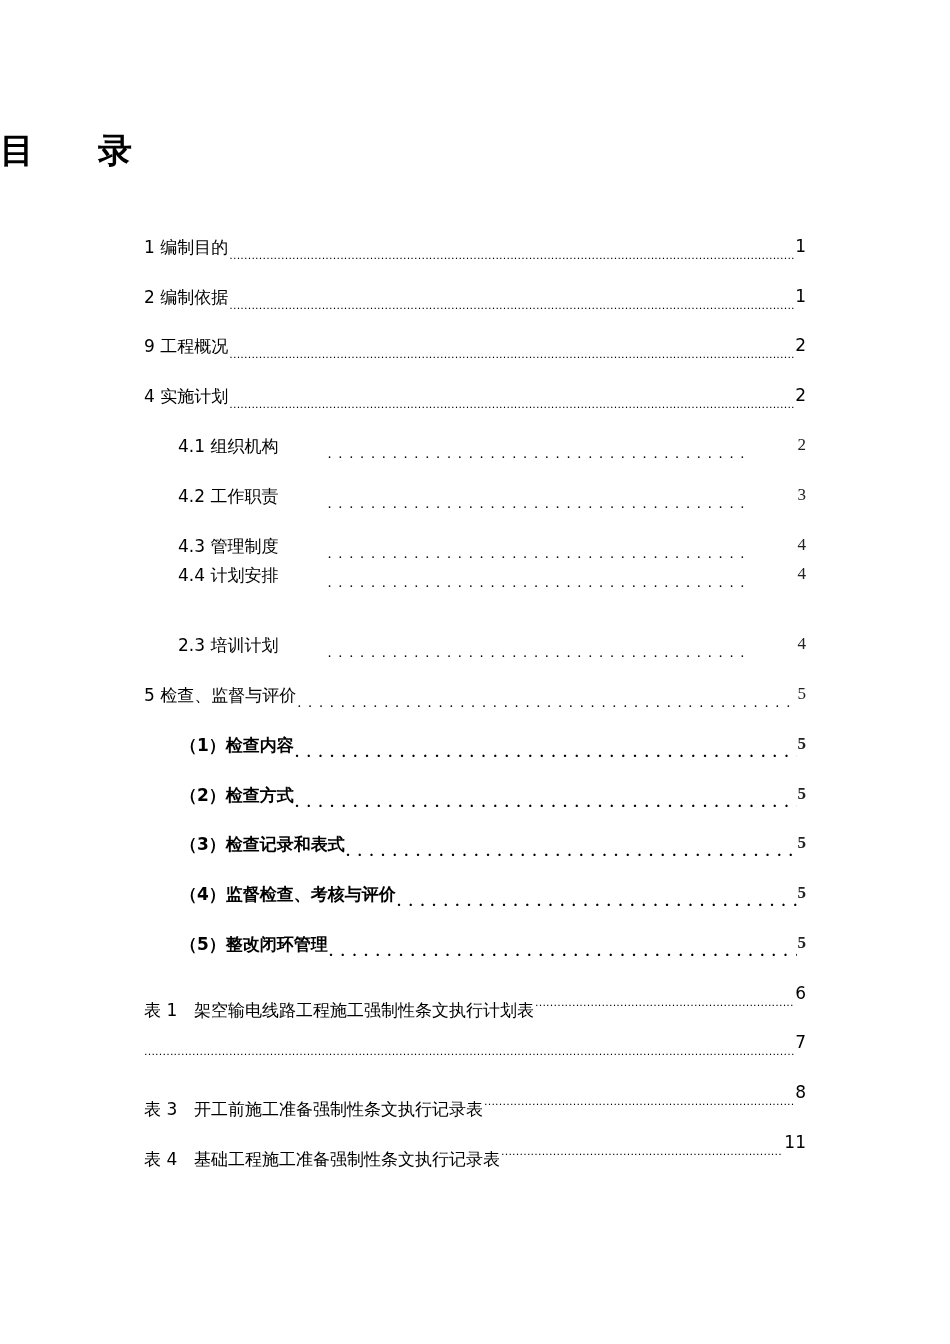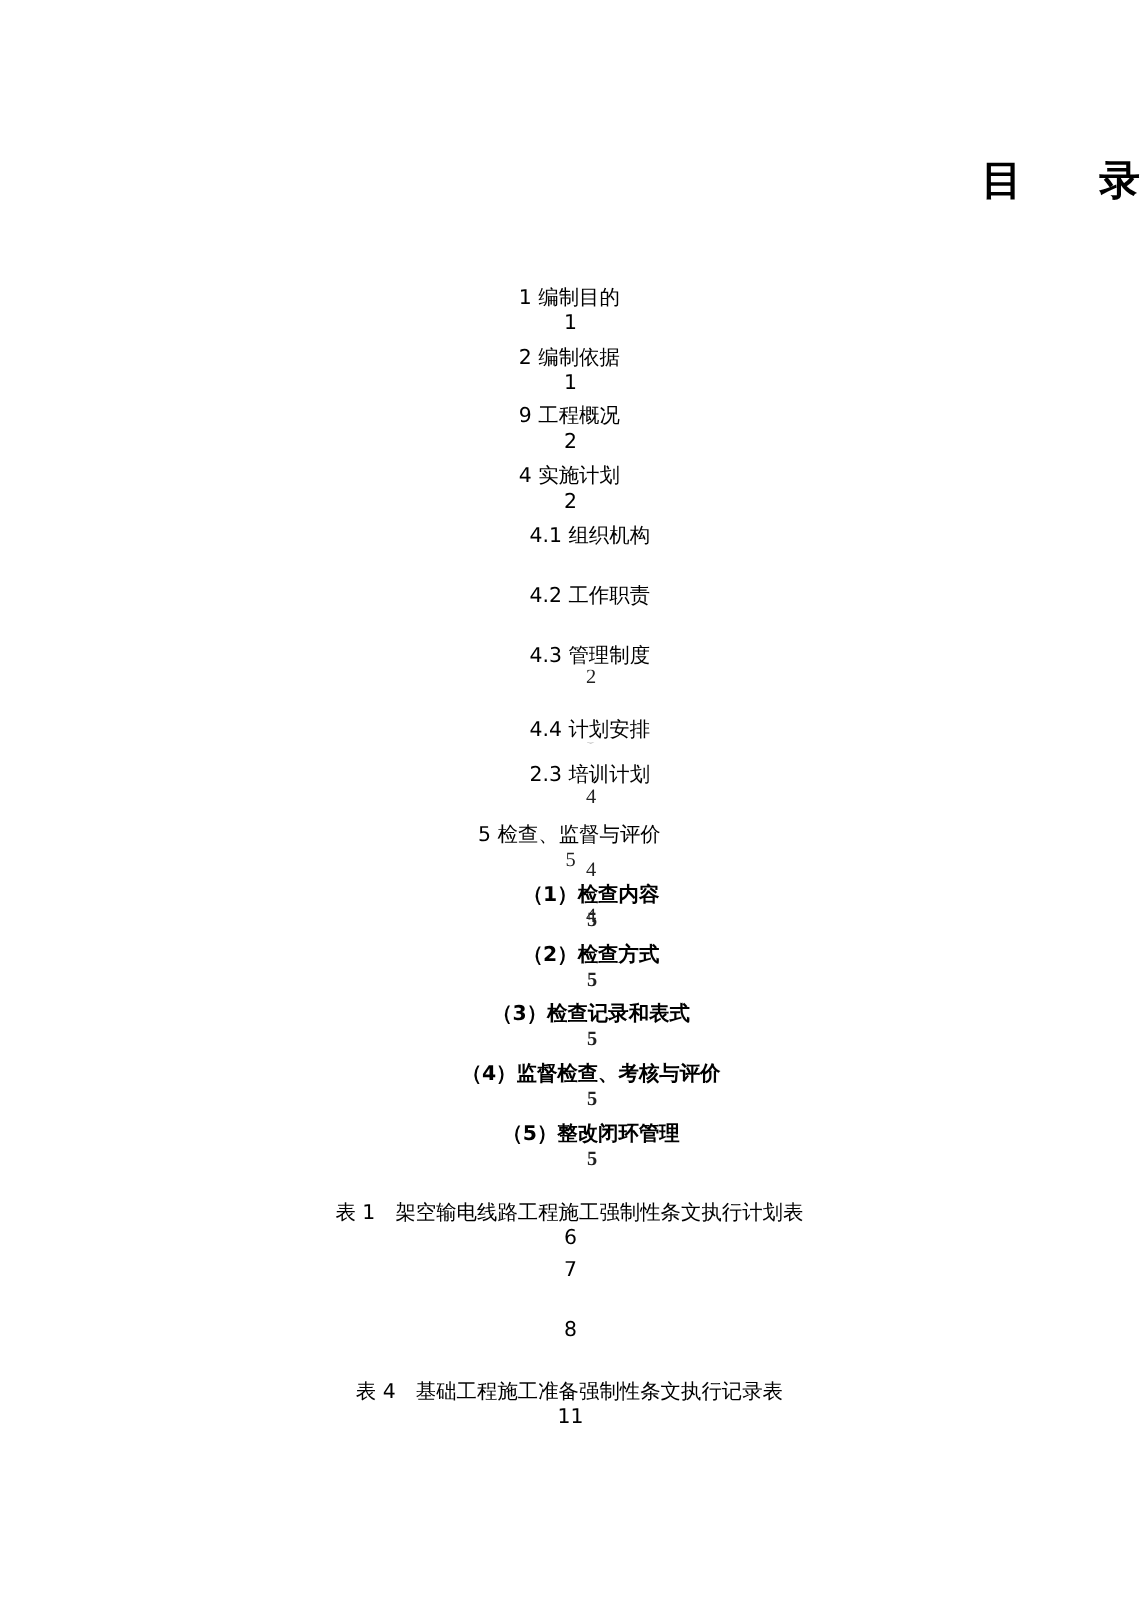--- a/index.html
+++ b/index.html
@@ -1,25 +1,25 @@
 <!DOCTYPE html>
 <html><head>
   <meta charset="utf-8">
   <style>
     html, body { margin: 0; padding: 0; background: #ffffff; }
     body { width: 950px; height: 1344px; position: relative; overflow: hidden;
            font-family: "DejaVu Sans", "Liberation Sans", sans-serif; color: #000; }
     .page { position: absolute; left: 0; top: 0; width: 950px; height: 1344px; background: #fff; }
-    .title { position: absolute; top: 128px; left: 0; width: 950px; text-align: right;
+    .title { position: absolute; top: 128px; left: 0; width: 950px; text-align: left;
              font-size: 34px; font-weight: bold; letter-spacing: 0; }
     .title span { display: inline-block; }
     .title .gap { width: 64px; }
     .toc { position: absolute; left: 144px; top: 236px; width: 662px; }
     .row { position: absolute; left: 0; width: 662px; height: 36px; display: flex;
-           align-items: center; font-size: 17px; white-space: nowrap; flex-direction: column; }
+           font-size: 17px; white-space: nowrap; }
     .row.indent { padding-left: 34px; width: 628px; gap: 48px; }
     .row.indent2 { padding-left: 36px; width: 626px; font-weight: bold; }
     .label { flex: 0 0 auto; background: #fff; padding-right: 1px; }
     .leader { flex: 1 1 auto; overflow: hidden; height: 36px; position: relative; }
     .leader::before { position: absolute; left: 0; bottom: 9px; white-space: nowrap; }
     .leader.tight::before { content: "........................................................................................................................................................................................................"; font-size: 11px; letter-spacing: 0.2px; bottom: 10px; }
     .leader.spaced::before { content: ". . . . . . . . . . . . . . . . . . . . . . . . . . . . . . . . . . . . . . . . . . . . . . . . . . . . . . . . . . . . . . . . . . . . . . . . . . . . . . . . . . . . . . . . . . . . . . ."; font-family: "DejaVu Serif", "Liberation Serif", serif; font-size: 13px; letter-spacing: 1.3px; bottom: 10px; }
     .page-num { flex: 0 0 auto; text-align: right; padding-left: 1px; }
     .page-num.serif { font-family: "Liberation Serif", "DejaVu Serif", serif; font-size: 17px; color: #222; }
     .tbl-num { display: inline-block; width: 50px; margin-top: 16px; }
@@ -69,21 +69,21 @@
       <span class="leader spaced"></span>
       <span class="page-num serif">3</span>
     </div>
 
     <div class="row indent" style="top:299px">
       <span class="label">4.3 管理制度</span>
       <span class="leader spaced"></span>
       <span class="page-num serif">4</span>
     </div>
 
-    <div class="row indent" style="top:360px">
+    <div class="row indent" style="top:328px">
       <span class="label">4.4 计划安排</span>
       <span class="leader spaced"></span>
       <span class="page-num serif">4</span>
     </div>
 
     <div class="row indent" style="top:398px">
       <span class="label">2.3 培训计划</span>
       <span class="leader spaced"></span>
       <span class="page-num serif">4</span>
     </div>
@@ -127,20 +127,21 @@
     <div class="row" style="top:747px">
       <span class="label"><span class="tbl-num">表 1</span><span>架空输电线路工程施工强制性条文执行计划表</span></span>
       <span class="leader tight"></span>
       <span class="page-num">6</span>
     </div>
     <div class="row" style="top:796px">
       <span class="leader tight"></span>
       <span class="page-num">7</span>
     </div>
     <div class="row" style="top:846px">
+      <span class="label"><span class="tbl-num">表 3</span><span>开工前施工准备强制性条文执行记录表</span></span>
       <span class="leader tight"></span>
       <span class="page-num">8</span>
     </div>
     <div class="row" style="top:896px">
       <span class="label"><span class="tbl-num">表 4</span><span>基础工程施工准备强制性条文执行记录表</span></span>
       <span class="leader tight"></span>
       <span class="page-num">11</span>
     </div>
   </div>
 </div>

